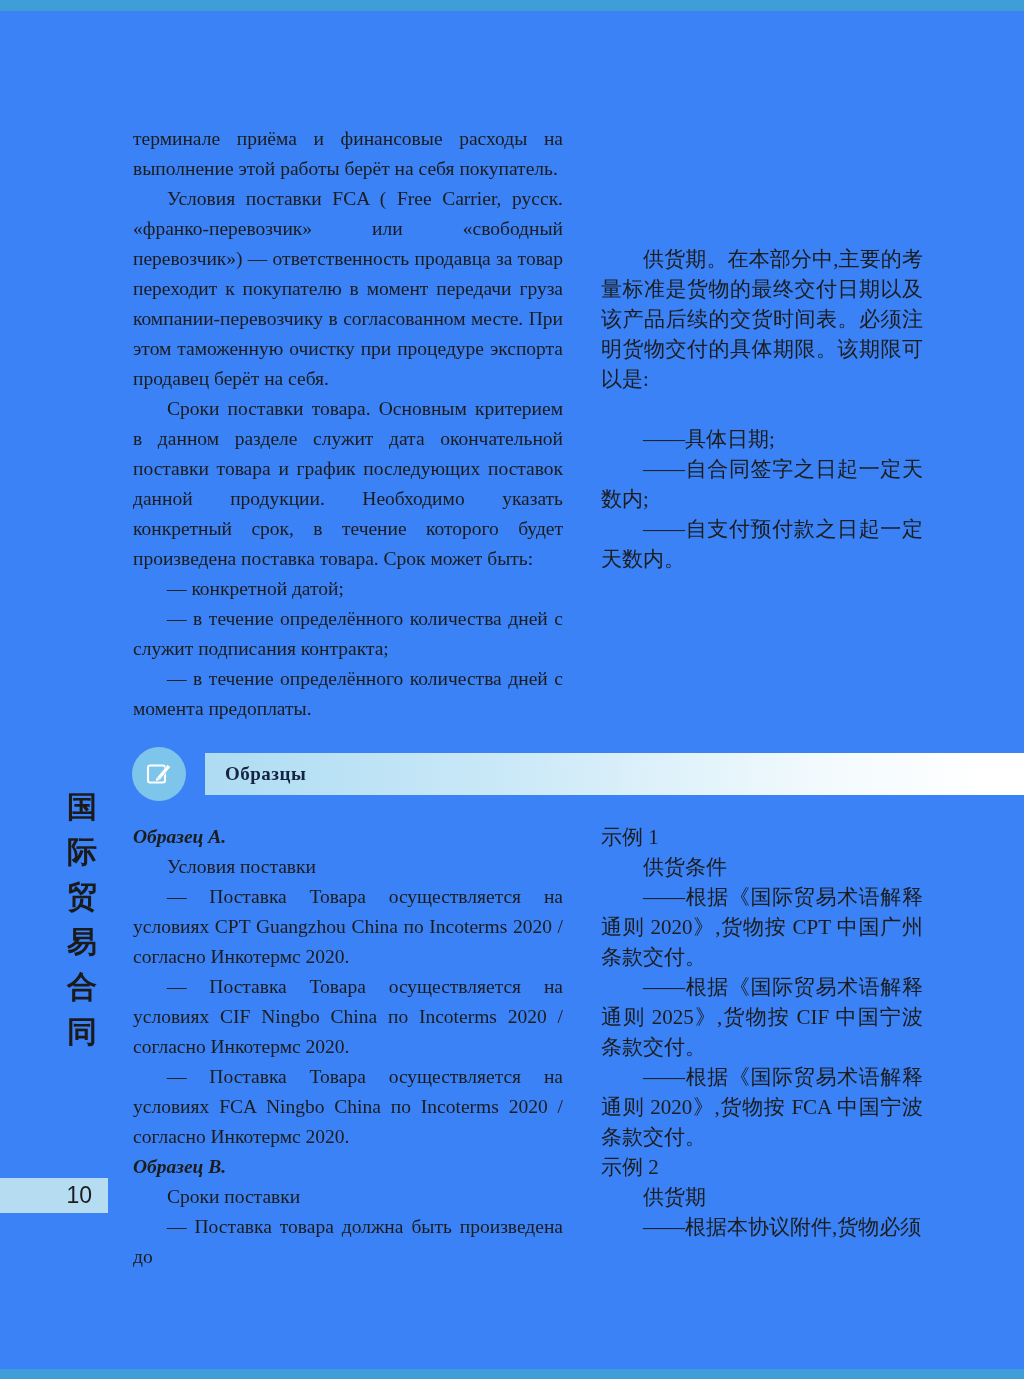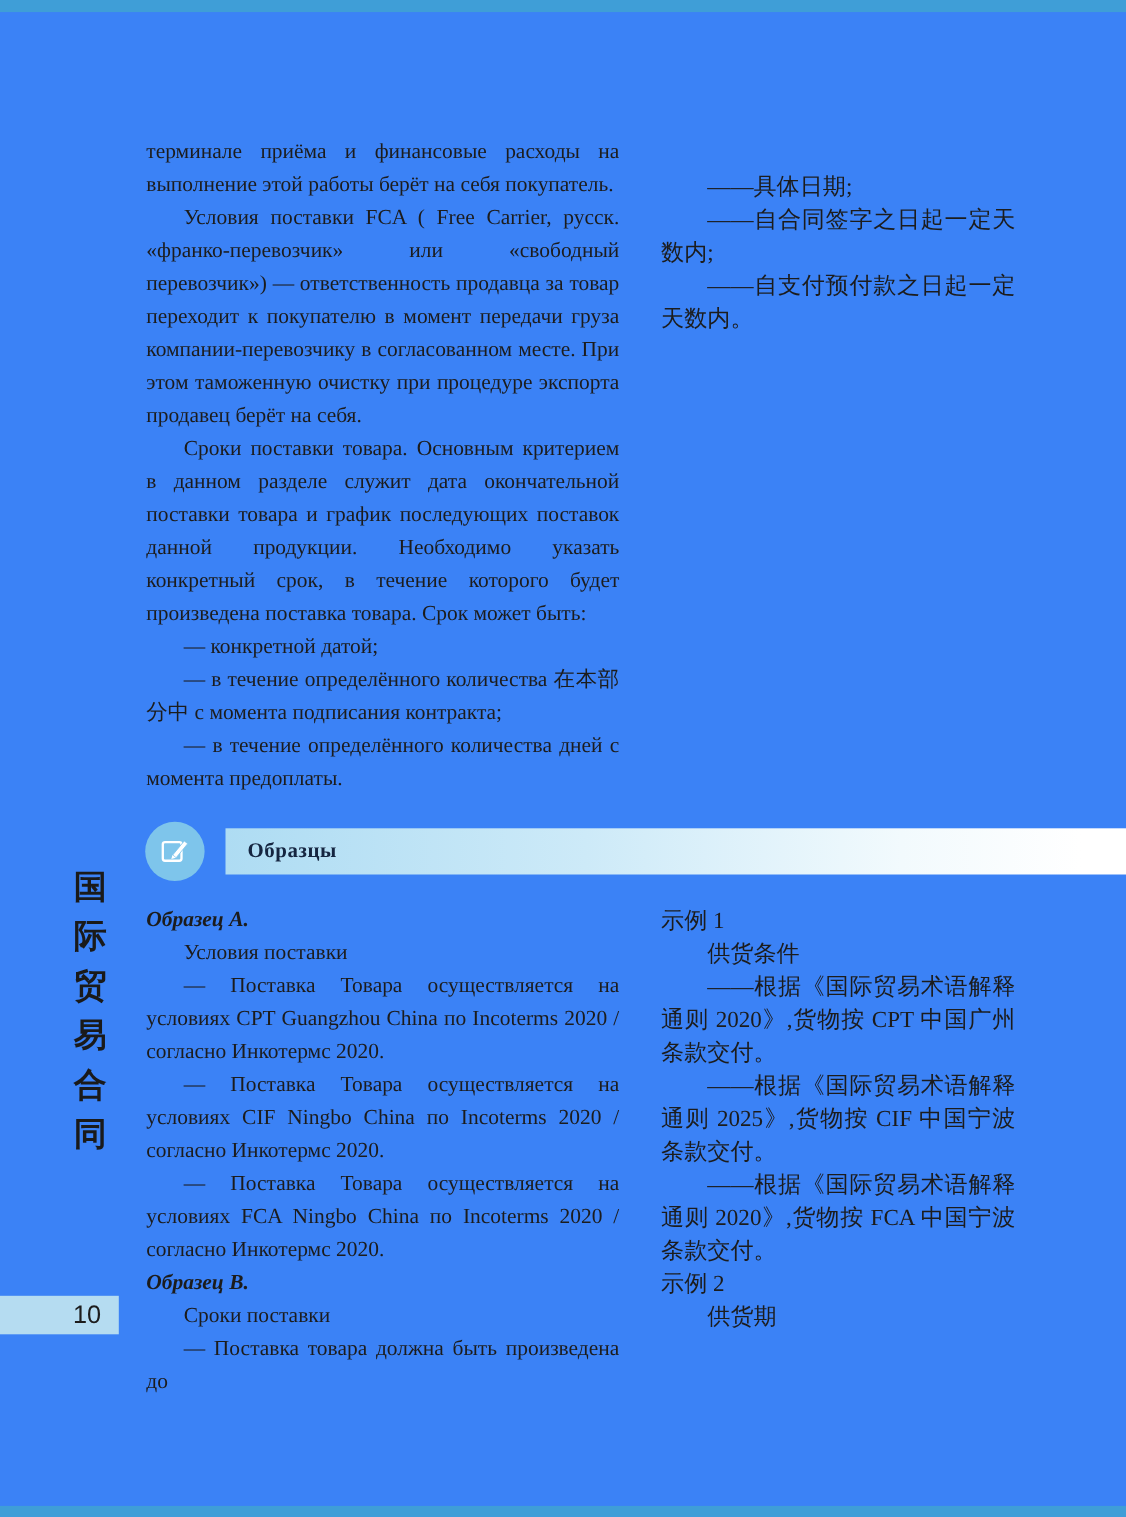--- a/index.html
+++ b/index.html
@@ -70,25 +70,26 @@
 
 <div class="page">
 
   <div class="bar top"></div>
 
   <div class="col col-left ru">
     <p>терминале приёма и финансовые расходы на выполнение этой работы берёт на себя покупатель.</p>
     <p class="indent">Условия поставки FCA ( Free Carrier, русск. «франко-перевозчик» или «свободный перевозчик») — ответственность продавца за товар переходит к покупателю в момент передачи груза компании-перевозчику в согласованном месте. При этом таможенную очистку при процедуре экспорта продавец берёт на себя.</p>
     <p class="indent">Сроки поставки товара. Основным критерием в данном разделе служит дата окончательной поставки товара и график последующих поставок данной продукции. Необходимо указать конкретный срок, в течение которого будет произведена поставка товара. Срок может быть:</p>
     <p class="indent">— конкретной датой;</p>
-    <p class="indent">— в течение определённого количества 在本部分中 с момента подписания контракта;</p>
+    <p class="indent">— в течение определённого количества дней с служит подписания контракта;</p>
     <p class="indent">— в течение определённого количества дней с момента предоплаты.</p>
   </div>
 
   <div class="col col-right zh">
+    <p class="indent2 mt4">供货期。在本部分中,主要的考量标准是货物的最终交付日期以及该产品后续的交货时间表。必须注明货物交付的具体期限。该期限可以是:</p>
     <p class="indent2 mt1">——具体日期;</p>
     <p class="indent2">——自合同签字之日起一定天数内;</p>
     <p class="indent2">——自支付预付款之日起一定天数内。</p>
   </div>
 
   <div class="samples-icon">
     <svg width="30" height="30" viewBox="0 0 24 24">
       <rect x="3.2" y="5.2" width="13.6" height="13.6" rx="1.6" fill="none" stroke="#ffffff" stroke-width="1.7"></rect>
       <path d="M10.4 14.6 L18.8 4.4 l2.5 2.0 L12.9 16.6 Z" fill="#ffffff" stroke="#7ec5eb" stroke-width="0.6"></path>
       <path d="M9.4 17.6 l0.8 -3.0 l2.5 2.0 Z" fill="#ffffff"></path>
@@ -110,20 +111,21 @@
   </div>
 
   <div class="col samples-right zh">
     <p>示例 1</p>
     <p class="indent2">供货条件</p>
     <p class="indent2">——根据《国际贸易术语解释通则 2020》,货物按 CPT 中国广州条款交付。</p>
     <p class="indent2">——根据《国际贸易术语解释通则 2025》,货物按 CIF 中国宁波条款交付。</p>
     <p class="indent2">——根据《国际贸易术语解释通则 2020》,货物按 FCA 中国宁波条款交付。</p>
     <p>示例 2</p>
     <p class="indent2">供货期</p>
+    <p class="indent2">——根据本协议附件,货物必须</p>
   </div>
 
   <div class="side-title">
     <span>国</span>
     <span>际</span>
     <span>贸</span>
     <span>易</span>
     <span>合</span>
     <span>同</span>
   </div>

